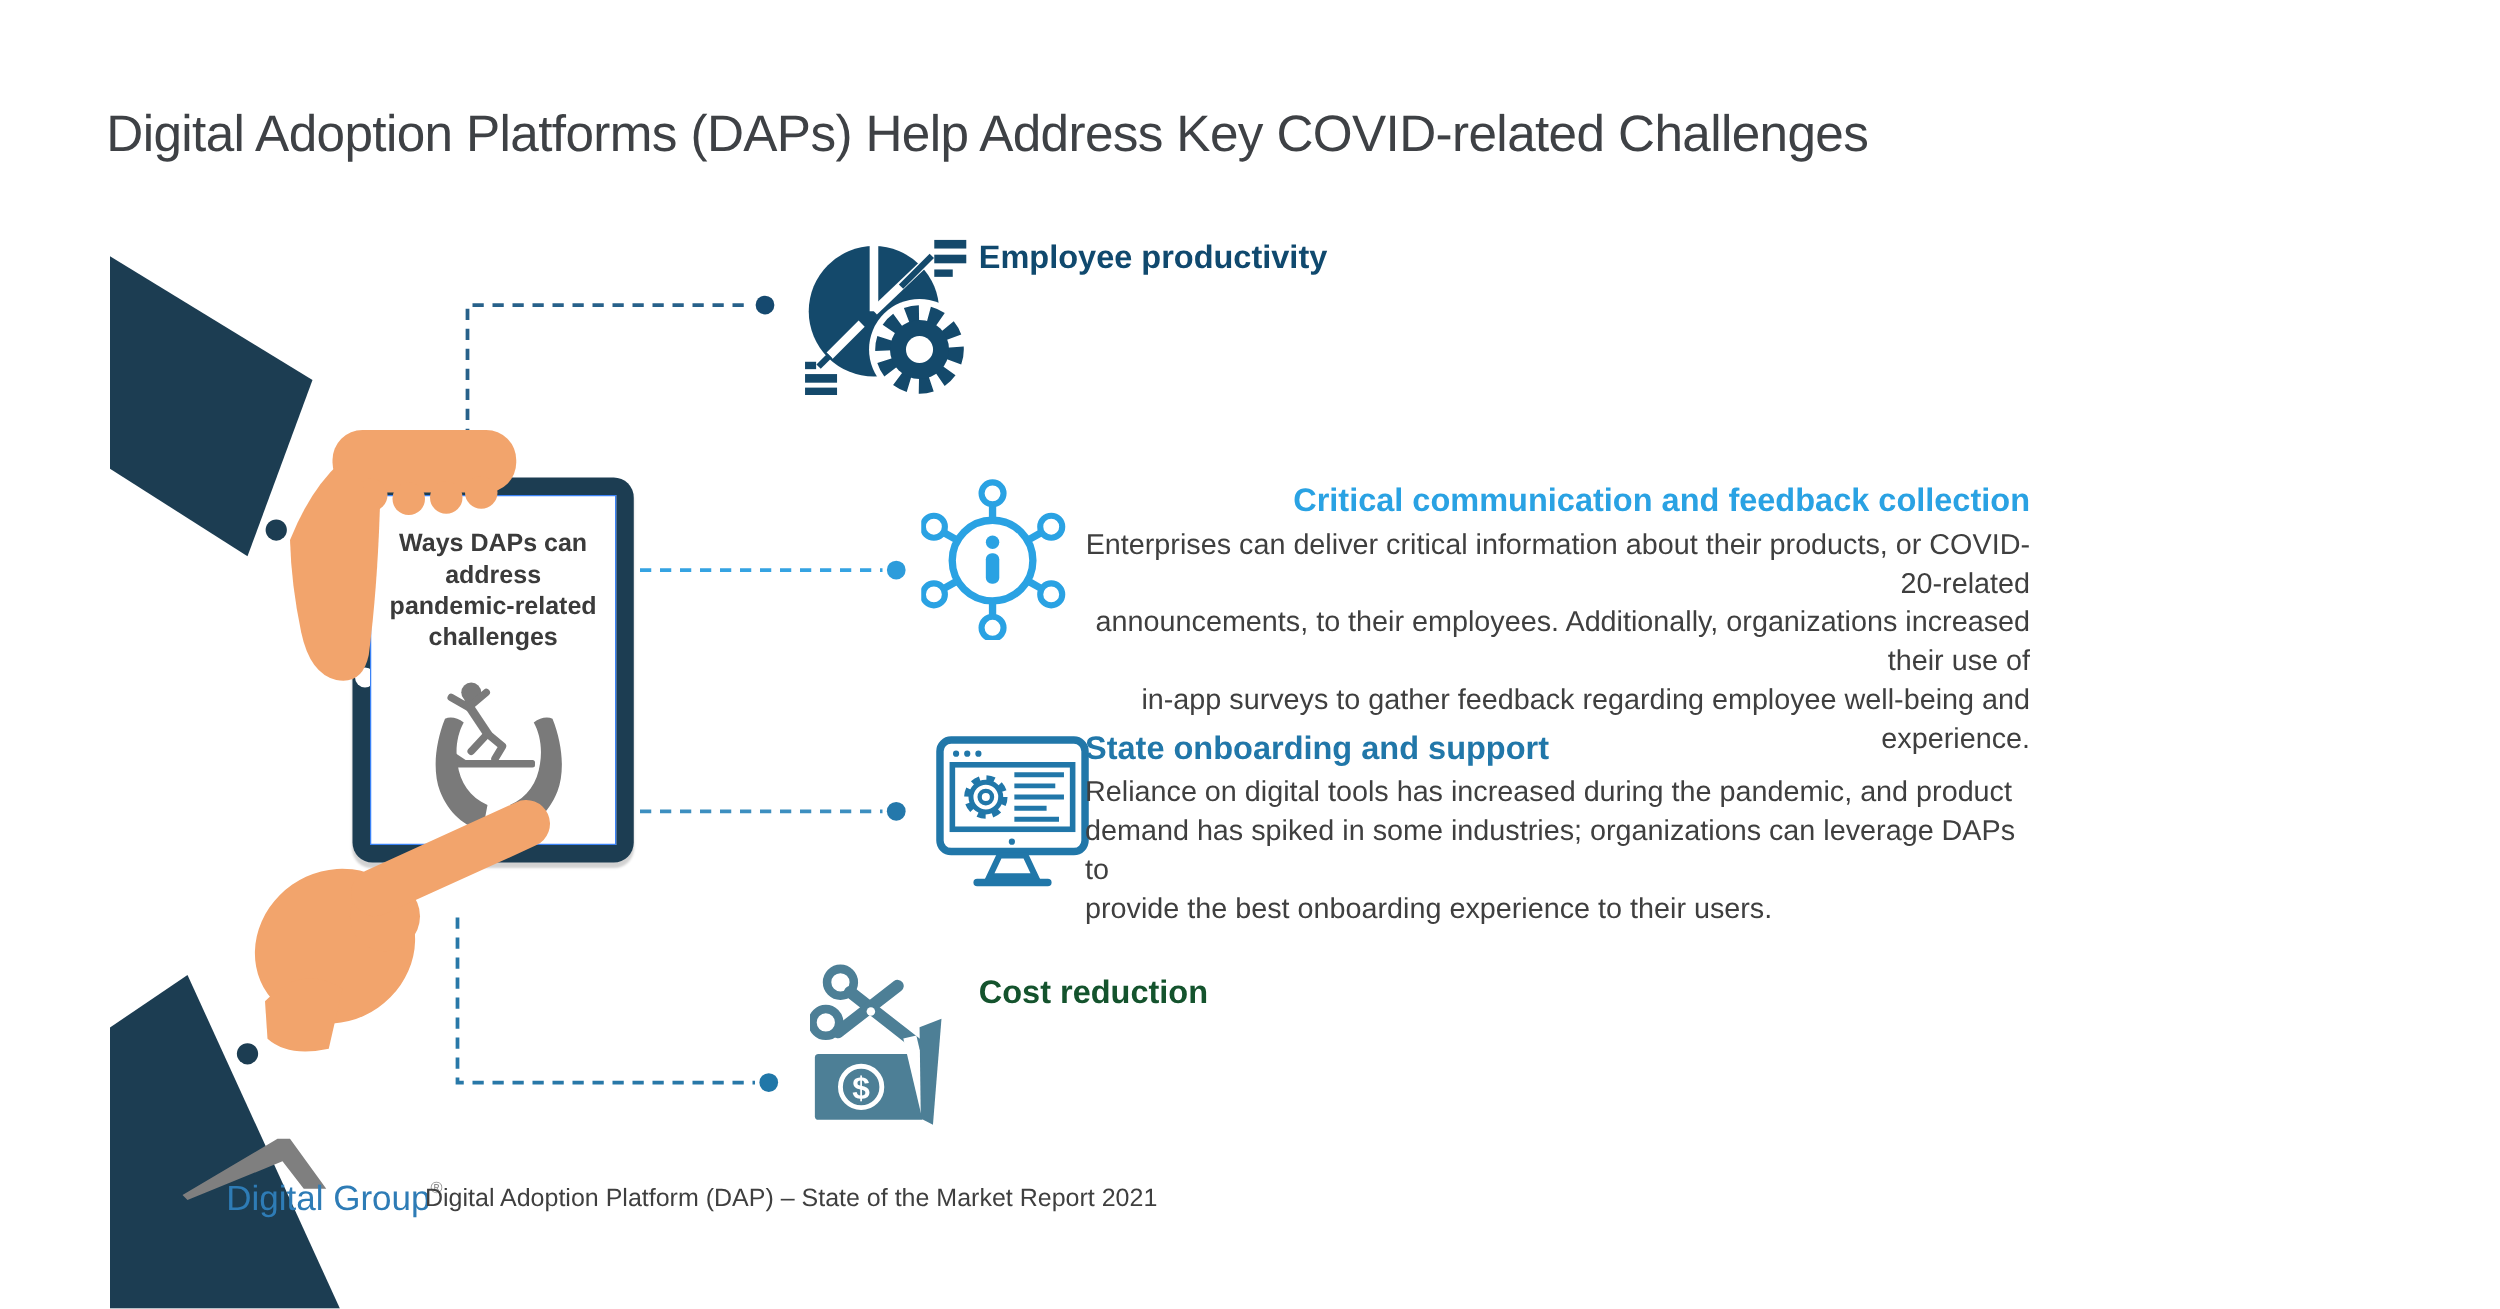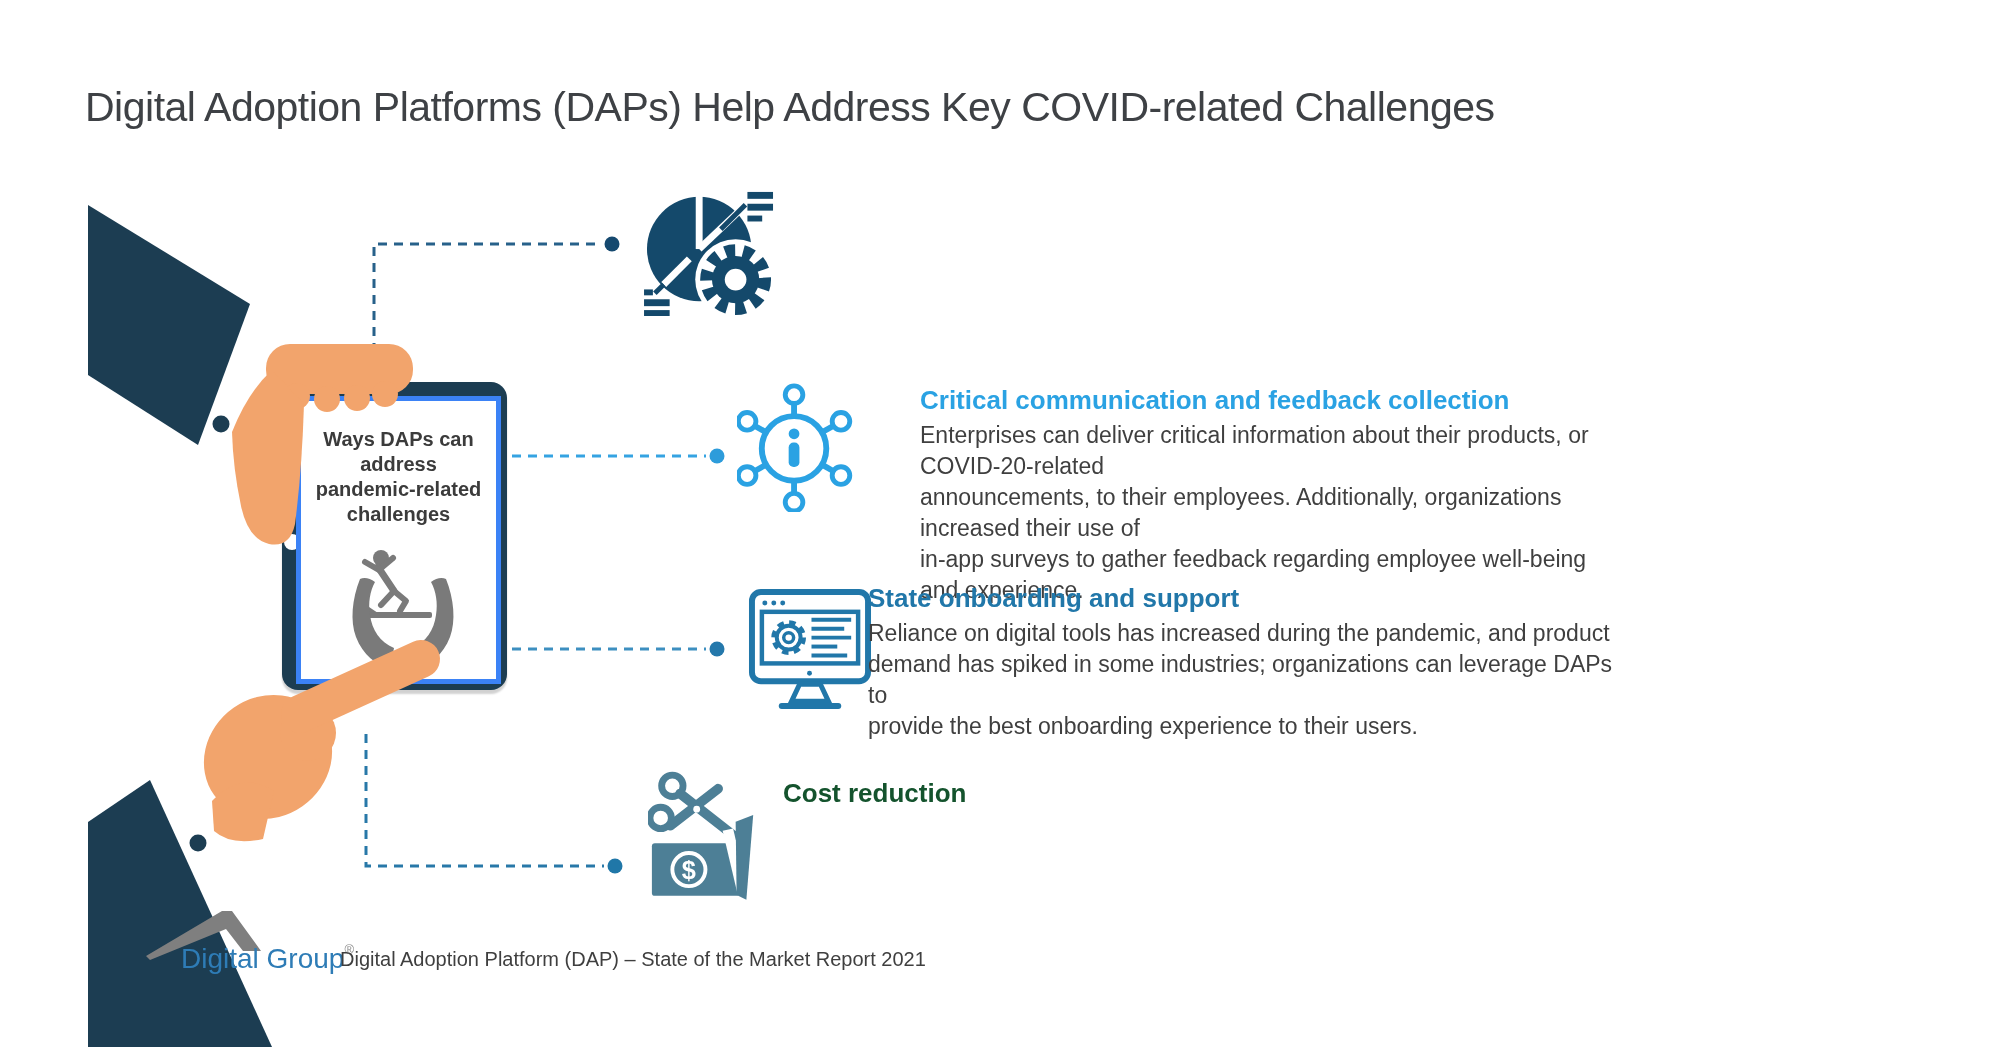--- a/index.html
+++ b/index.html
@@ -8,32 +8,32 @@
   .abs{position:absolute;}
   .page-title{left:85px;top:84px;font-size:41px;font-weight:400;color:#3e4145;letter-spacing:-0.5px;white-space:nowrap;}
   .section{white-space:nowrap;}
   .section .heading{font-weight:bold;font-size:26px;line-height:30px;margin:0 0 5px 0;}
   .section .body{font-size:23px;line-height:31px;color:#3f3f3f;white-space:pre-line;}
   .s1 .heading{color:#10496e;}
   .s2 .heading{color:#2aa2e3;}
   .s3 .heading{color:#2177a9;}
   .s4 .heading{color:#14532d;}
   #sec1{left:783px;top:190px;}
-  #sec2{left:920px;top:385px;}
+  #sec2{left:868px;top:385px;text-align:right;}
   #sec3{left:868px;top:583px;}
   #sec4{left:783px;top:778px;}
   #icon1{left:643px;top:188px;}
   #icon2{left:737px;top:380px;}
   #icon3{left:748px;top:586px;}
   #icon4{left:648px;top:768px;}
   
   #tablet{left:282px;top:382px;width:225px;height:308px;background:#1c3d52;border-radius:16px;
           box-shadow:0 4px 2px rgba(0,0,0,0.18);}
   #tablet-screen{position:absolute;left:14px;top:14px;width:195px;height:278px;background:#ffffff;
-          border:5px solid #3b82f6;}
+          border:1px solid #3b82f6;}
   #tablet-cam{position:absolute;left:2px;top:152px;width:16px;height:16px;border-radius:50%;background:#ffffff;}
   #tablet-label{position:absolute;left:0;top:26px;width:100%;text-align:center;font-size:20px;font-weight:bold;
           color:#3b3b3b;line-height:25px;white-space:pre-line;}
   #tablet-icon{position:absolute;left:46px;top:148px;}
   
   #logo-mountain{left:140px;top:903px;}
   #logo-text{left:181px;top:942px;font-size:28px;color:#2e7cb6;white-space:nowrap;}
   #logo-reg{font-size:13px;color:#8a8a8a;vertical-align:14px;}
   #report-title{left:340px;top:948px;font-size:20px;color:#3f3f3f;white-space:nowrap;}
   svg{display:block;}
@@ -178,20 +178,21 @@
       <circle cx="50" cy="41" r="3.5" fill="#ffffff"></circle>
       <rect x="4" y="76" width="93" height="54" rx="3"></rect>
       <line x1="82" y1="62" x2="99" y2="134" stroke="#ffffff" stroke-width="11"></line>
       <path d="M90,54 L108,47 L101,134 L91,129 Z"></path>
       <circle cx="42" cy="103" r="17" fill="none" stroke="#ffffff" stroke-width="4"></circle>
       <text x="42" y="113" font-size="26" font-weight="bold" fill="#ffffff" text-anchor="middle" font-family="Liberation Sans, sans-serif">$</text>
     </g>
   </svg>
 
   <div id="sec1" class="abs section s1">
+    <div class="heading">Employee productivity</div>
   </div>
   <div id="sec2" class="abs section s2">
     <div class="heading">Critical communication and feedback collection</div>
     <div class="body">Enterprises can deliver critical information about their products, or COVID-20-related
 announcements, to their employees. Additionally, organizations increased their use of
 in-app surveys to gather feedback regarding employee well-being and experience.</div>
   </div>
   <div id="sec3" class="abs section s3">
     <div class="heading">State onboarding and support</div>
     <div class="body">Reliance on digital tools has increased during the pandemic, and product

